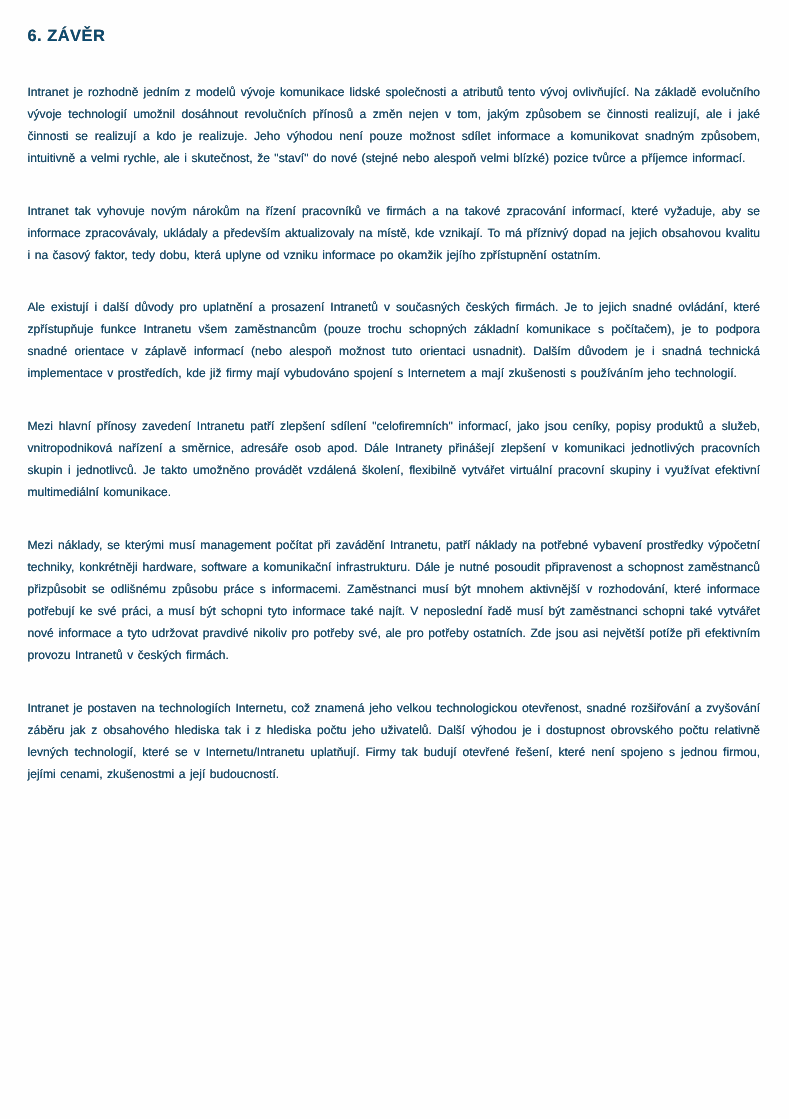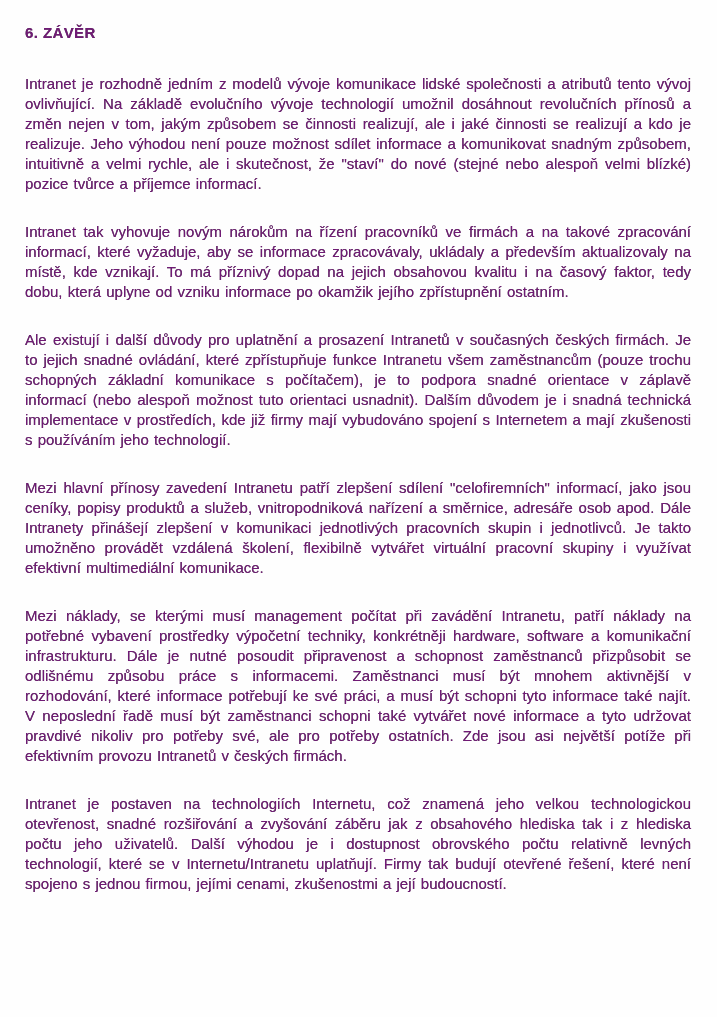--- a/index.html
+++ b/index.html
@@ -12,32 +12,32 @@
     height: 1017px;
     overflow: hidden;
   }
   .page {
     box-sizing: border-box;
     width: 717px;
     height: 1017px;
     padding: 24px 26px 0 25px;
     background: #fefefe;
     font-family: "Liberation Sans", "DejaVu Sans", sans-serif;
-    color: #701a75;
+    color: #0c4a6e;
     
     text-shadow: 0 0 0.5px rgba(0,0,0,0.65);
   }
   .section-heading {
     font-size: 15px;
     font-weight: bold;
     letter-spacing: 0.4px;
     margin: 0 0 33px 0;
   }
   .para {
-    font-size: 15px;
+    font-size: 11px;
     line-height: 20px;
     text-align: justify;
     margin: 0 0 28px 0;
     word-spacing: 1px;
   }
   .para:last-child {
     margin-bottom: 13px;
   }
 </style>
 </head>

